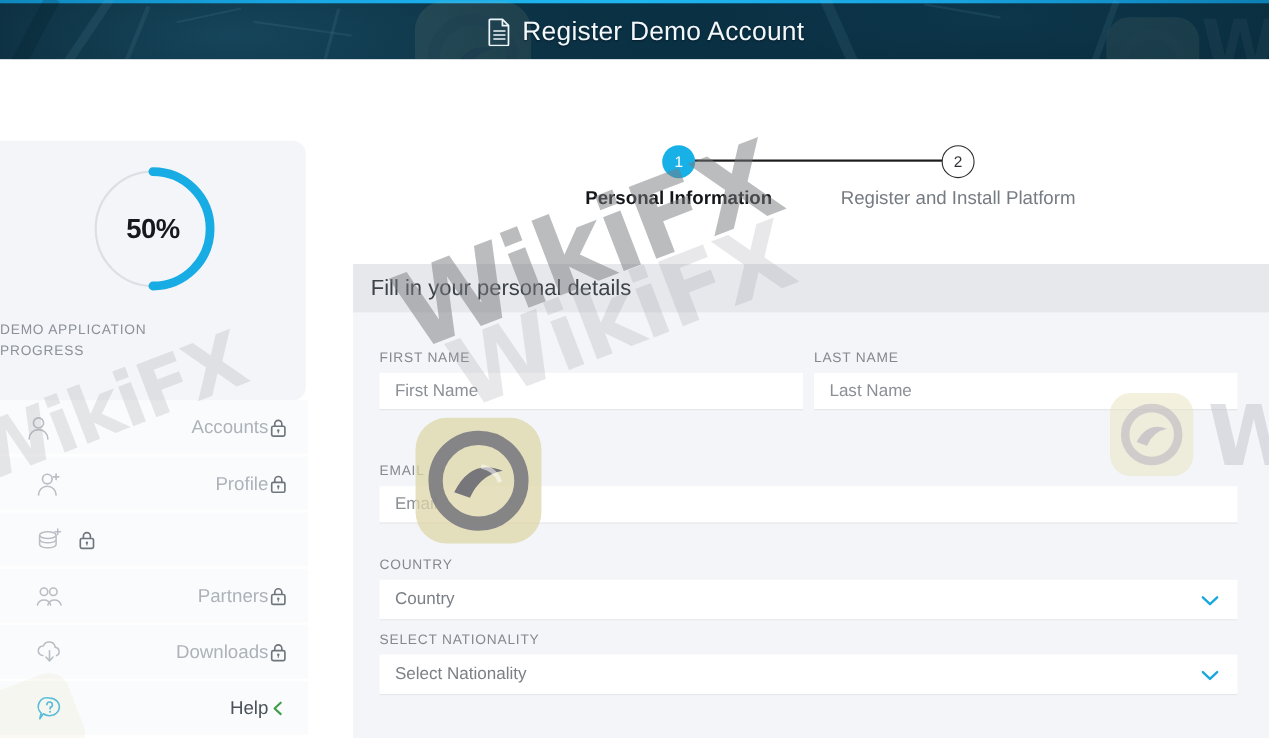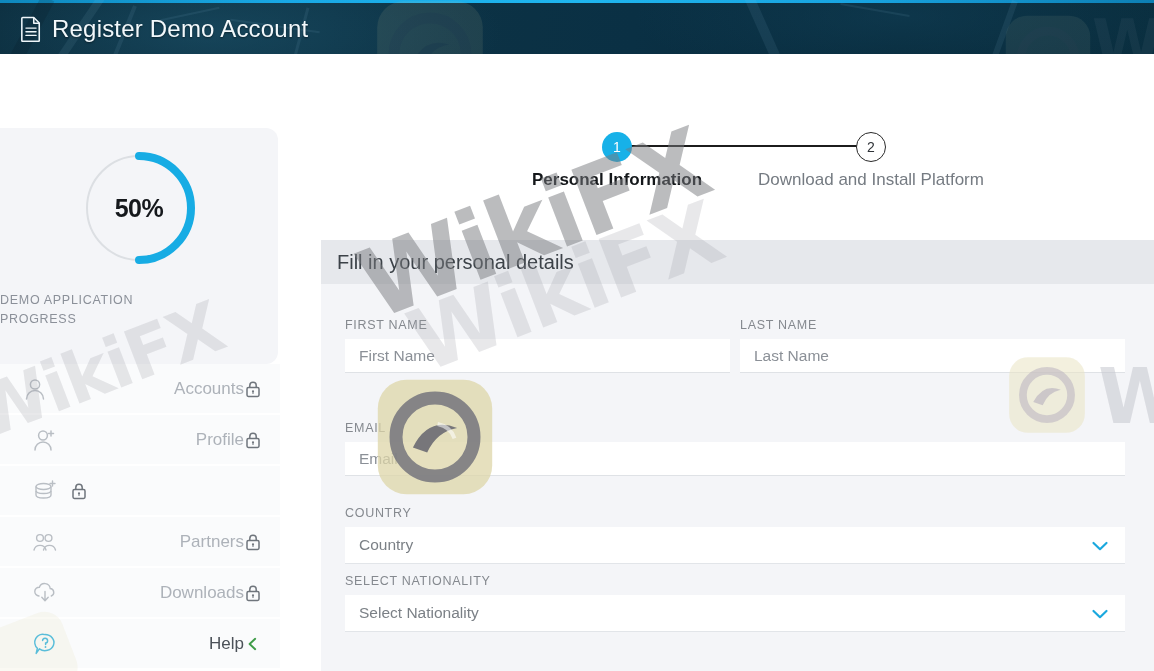--- a/index.html
+++ b/index.html
@@ -20,21 +20,21 @@
       linear-gradient(100deg, #0b2c3c 0%, #0d3345 28%, #0a3044 55%, #082a3b 78%, #0a2f40 100%);
     overflow: hidden;
   }
   .banner-topline {
     position:absolute; left:0; top:0; width:100%; height:3px;
     background: linear-gradient(90deg,#0e88bd 0%, #19a9e6 25%, #1fb6ef 50%, #18a3e0 75%, #0d7fb4 100%);
   }
   .banner-streaks { position:absolute; inset:3px 0 0 0; opacity:.30; }
   .streak { position:absolute; background: rgba(150,200,225,0.30); transform-origin: center; }
   .banner-inner {
-    position:absolute; inset:0; display:flex; align-items:center; justify-content:flex-start; gap:10px;
+    position:absolute; inset:0; display:flex; align-items:center; justify-content:center; gap:10px;
     padding-top:3px;
     padding-left:20px;
   }
   .doc-icon { width:22px; height:26px; display:block; }
   .banner-title {
     color:#f2f8fb; font-size:24px; font-weight:400; letter-spacing:.2px;
     text-shadow: 0 1px 2px rgba(0,0,0,.45);
   }
 
   
@@ -288,21 +288,21 @@
       <div class="step-line"></div>
 
       <div class="step step-1">
         <span class="step-num">1</span>
       </div>
       <div class="step step-2">
         <span class="step-num">2</span>
       </div>
 
       <div class="step-cap step-cap-1">Personal Information</div>
-      <div class="step-cap step-cap-2">Download and Install Platform</div>
+      <div class="step-cap step-cap-2">Register and Install Platform</div>
     </div>
 
     <div class="panel">
       <div class="panel-head">
         <span class="panel-head-title">Fill in your personal details</span>
       </div>
 
       <div class="panel-body">
 
         <div class="field-block row2">

